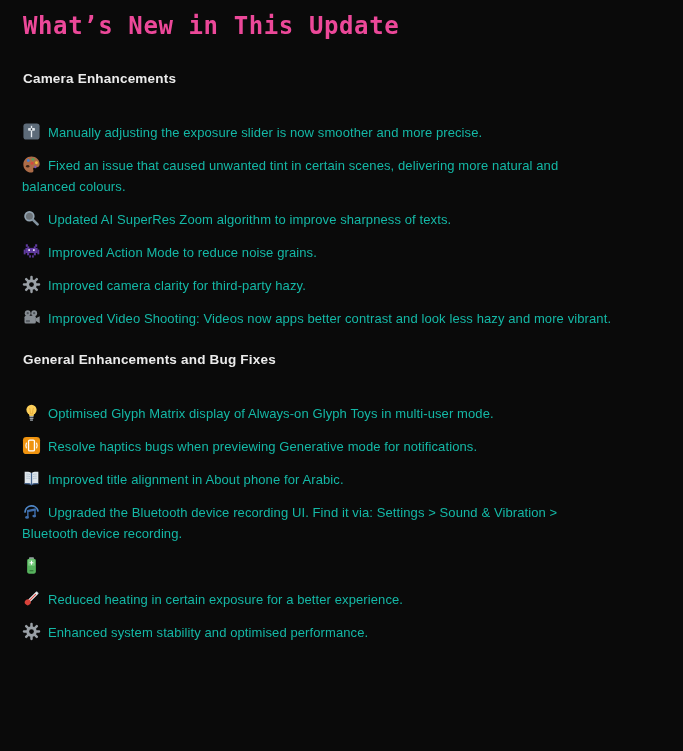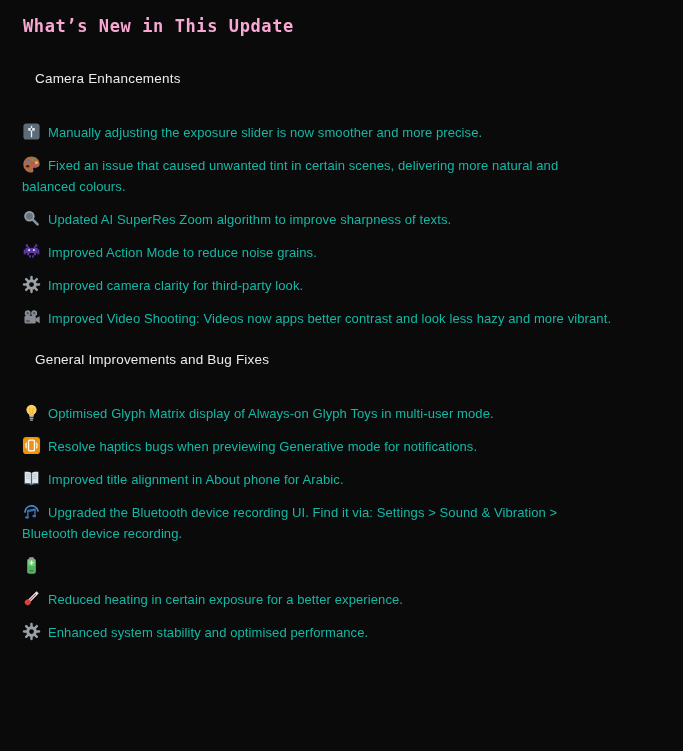--- a/index.html
+++ b/index.html
@@ -6,28 +6,28 @@
   body {
     width:683px; height:751px; overflow:hidden;
     background:#0a0a0a;
     font-family:"Liberation Sans", sans-serif;
     -webkit-font-smoothing:antialiased;
   }
   .page { padding:14px 22px; }
   .page-title {
     margin:0 0 33px 1px;
     font-family:"DejaVu Sans Mono", monospace;
-    font-size:17px; line-height:24px; font-weight:bold;
-    letter-spacing:0.6px; color:#f9a8d4;
+    font-size:24px; line-height:24px; font-weight:bold;
+    letter-spacing:0.6px; color:#ec4899;
   }
   .section { margin:0; }
   .section ~ .section { margin-top:23px; }
   .section-heading {
-    margin:0 0 35px 13px;
-    font-size:13.5px; line-height:16px; font-weight:normal;
+    margin:0 0 35px 1px;
+    font-size:13.5px; line-height:16px; font-weight:bold;
     color:#ebebeb; letter-spacing:0.2px;
   }
   .item {
     margin:0 0 12px 0;
     font-size:13px; line-height:21px;
     color:#14b8a6; max-width:590px;
     letter-spacing:0.1px;
   }
   .icon {
     display:inline-block; width:19px; height:19px;
@@ -88,37 +88,37 @@
 
     <p class="item"><span class="icon"><svg viewBox="0 0 20 20">
             <g fill="#9aa0a6">
               <rect x="8.7" y="0.8" width="2.6" height="18.4" rx="1.2"></rect>
               <rect x="8.7" y="0.8" width="2.6" height="18.4" rx="1.2" transform="rotate(45 10 10)"></rect>
               <rect x="8.7" y="0.8" width="2.6" height="18.4" rx="1.2" transform="rotate(90 10 10)"></rect>
               <rect x="8.7" y="0.8" width="2.6" height="18.4" rx="1.2" transform="rotate(135 10 10)"></rect>
               <circle cx="10" cy="10" r="5.5"></circle>
             </g>
             <circle cx="10" cy="10" r="2.5" fill="#0a0a0a"></circle>
-          </svg></span><span>Improved camera clarity for third-party look.</span></p>
+          </svg></span><span>Improved camera clarity for third-party hazy.</span></p>
 
     <p class="item"><span class="icon"><svg viewBox="0 0 20 20">
             <g fill="#878d93">
               <circle cx="6" cy="5.4" r="3.1"></circle>
               <circle cx="12.8" cy="5.4" r="3.1"></circle>
               <rect x="2.6" y="8.2" width="12" height="8.2" rx="1.6"></rect>
               <path d="M14.6 10.8l4-2.2v7.4l-4-2.2z"></path>
             </g>
             <circle cx="6" cy="5.4" r="1.2" fill="#4b5157"></circle>
             <circle cx="12.8" cy="5.4" r="1.2" fill="#4b5157"></circle>
             <rect x="4" y="12.6" width="4.4" height="2.4" rx="0.8" fill="#5a6066"></rect>
           </svg></span><span>Improved Video Shooting: Videos now apps better contrast and look less hazy and more vibrant.</span></p>
   </div>
 
   <div class="section">
-    <h2 class="section-heading">General Improvements and Bug Fixes</h2>
+    <h2 class="section-heading">General Enhancements and Bug Fixes</h2>
 
     <p class="item"><span class="icon"><svg viewBox="0 0 20 20">
             <circle cx="10" cy="7.2" r="5.4" fill="#fdd05a"></circle>
             <path d="M7.6 11.4h4.8v2.2H7.6z" fill="#fdd05a"></path>
             <path d="M8 5.2c.4 1.6 1 4 .8 6.2h2.4c-.2-2.2.4-4.6.8-6.2" fill="none" stroke="#e8a93c" stroke-width="0.9"></path>
             <rect x="7.7" y="13.6" width="4.6" height="1.5" rx="0.7" fill="#a0a6ac"></rect>
             <rect x="7.9" y="15.6" width="4.2" height="1.4" rx="0.7" fill="#a0a6ac"></rect>
             <rect x="8.4" y="17.4" width="3.2" height="1.3" rx="0.65" fill="#a0a6ac"></rect>
           </svg></span><span>Optimised Glyph Matrix display of Always-on Glyph Toys in multi-user mode.</span></p>
 

